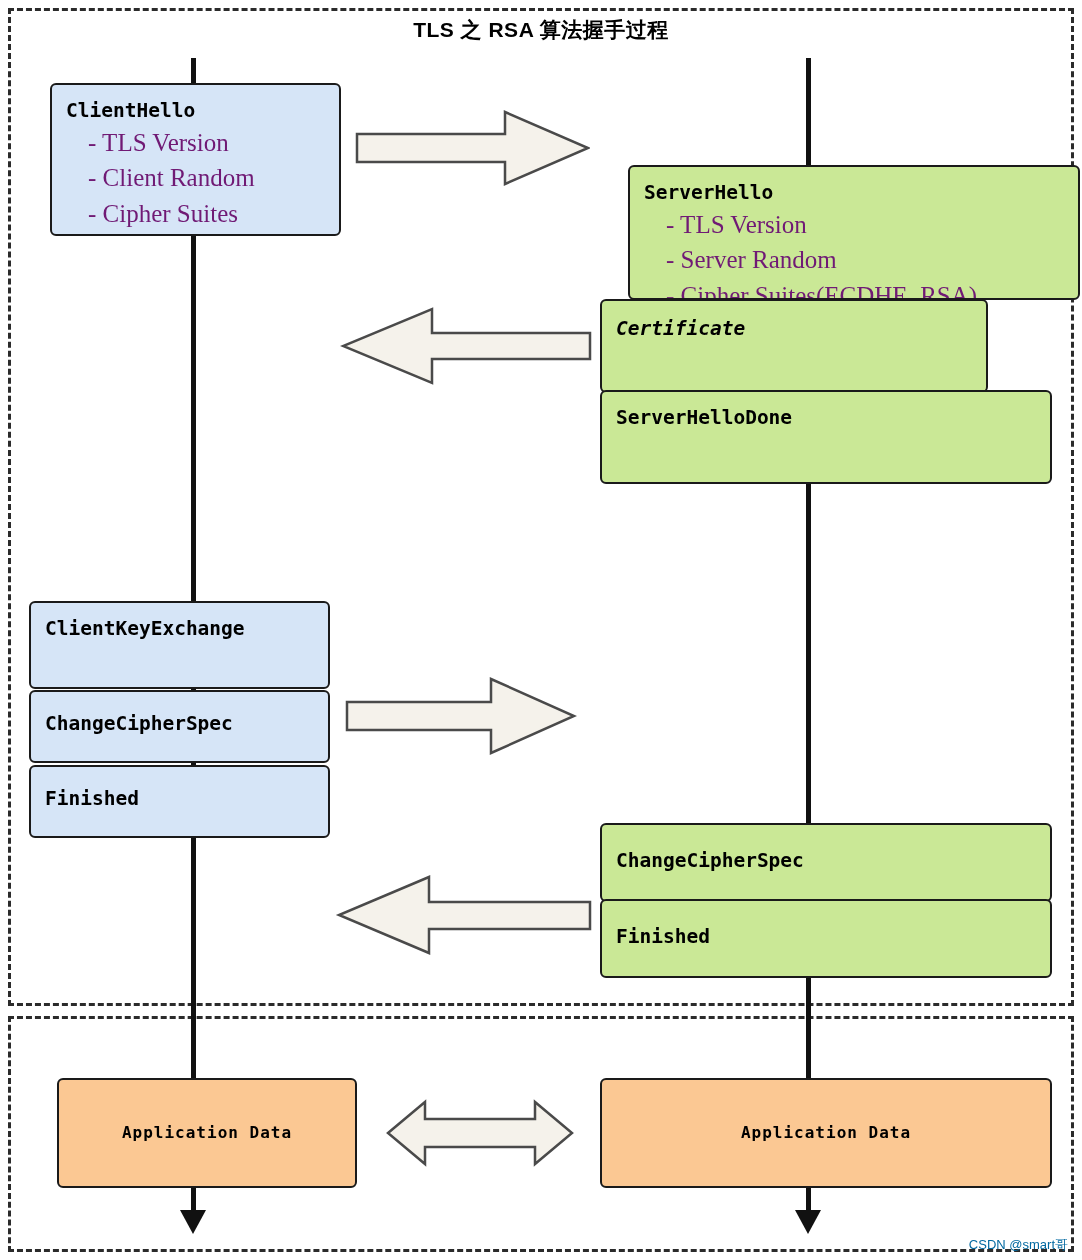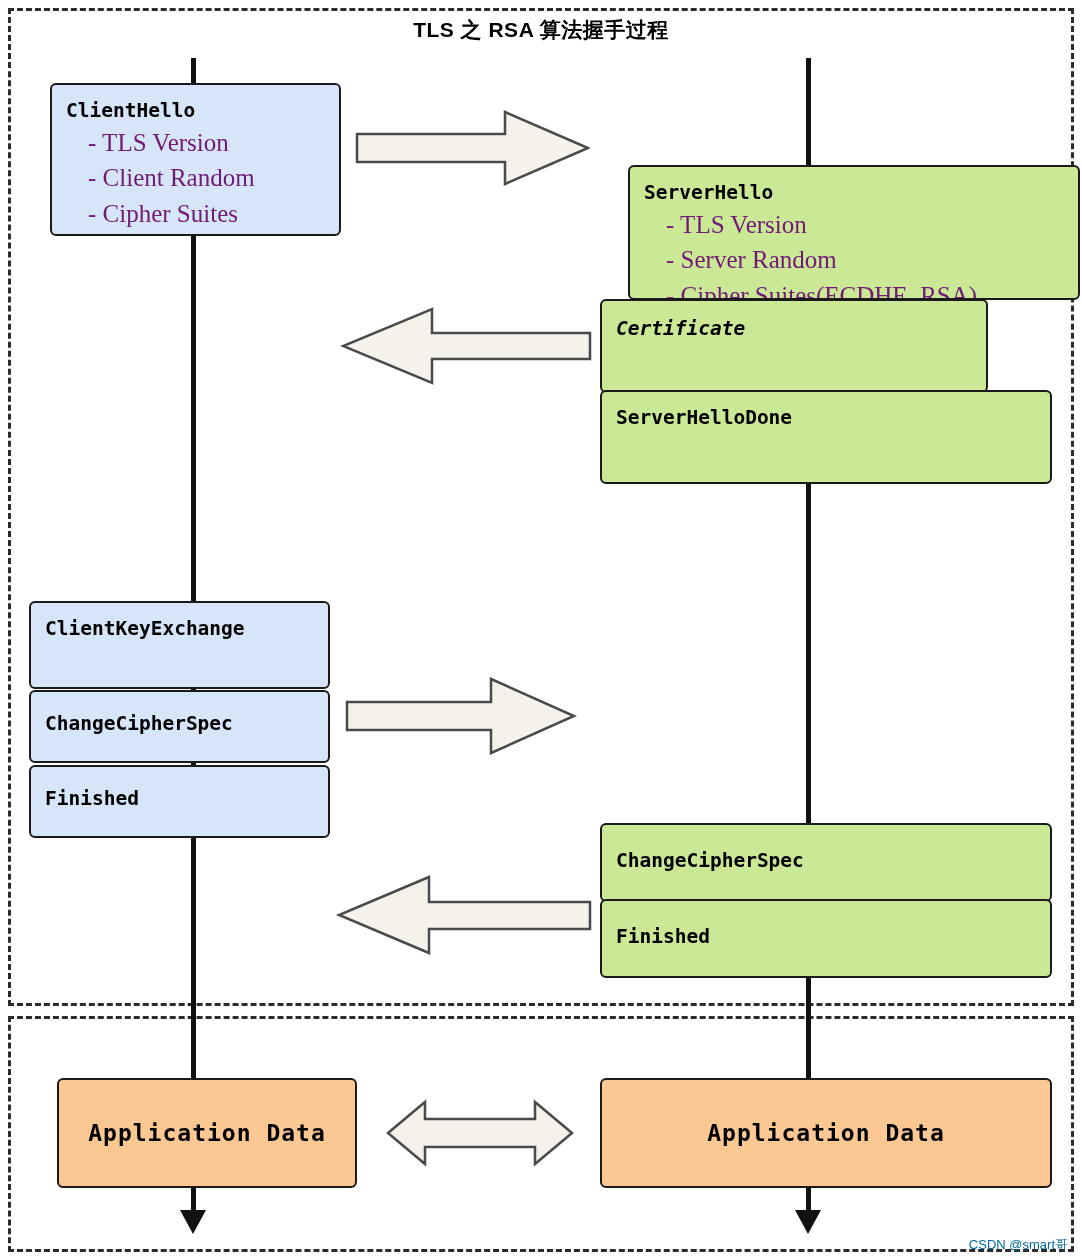--- a/index.html
+++ b/index.html
@@ -74,21 +74,21 @@
   }
   .msg-line {
     font-size: 25px;
     white-space: pre;
     padding-left: 22px;
     color: #701a75;
     font-family: Liberation Serif, serif;
   }
   .appdata-label {
     font-weight: bold;
-    font-size: 23px;
+    font-size: 16px;
     letter-spacing: 1px;
     white-space: nowrap;
   }
 
   
   .block-arrow { position: absolute; }
   .block-arrow svg { display: block; width: 100%; height: 100%; }
 
   
   .watermark {

